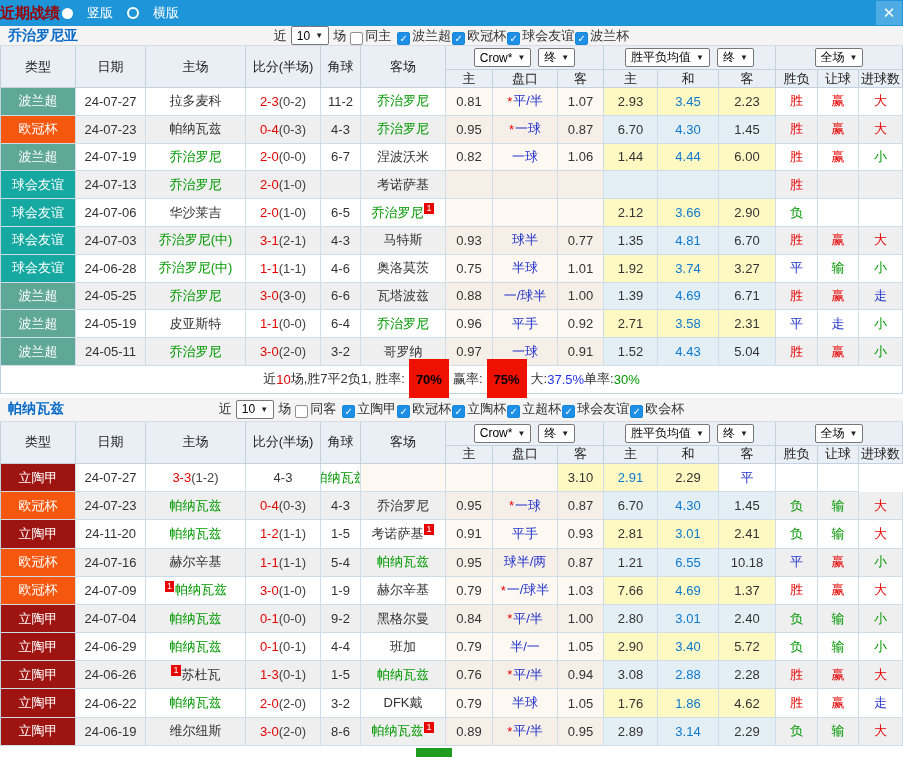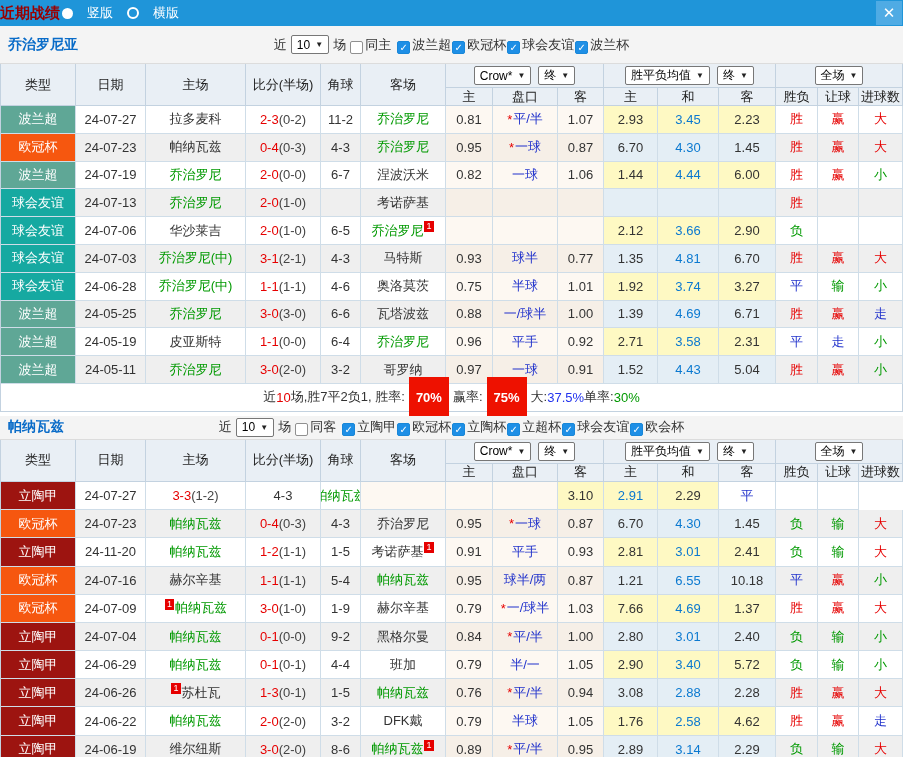--- a/index.html
+++ b/index.html
@@ -5,21 +5,21 @@
 *{box-sizing:border-box;margin:0;padding:0}
 html,body{width:903px;height:757px;overflow:hidden;background:#fff;
   font-family:"Liberation Sans","DejaVu Sans",sans-serif}
 .titlebar{height:26px;background:#1f95d9;display:flex;align-items:center;justify-content:flex-start;position:relative}
 .title{color:#9a0000;font-weight:bold;font-size:15px}
 .tb-radios{display:flex;align-items:center;gap:14px;margin-left:2px;color:#fff;font-size:13px}
 .rdot{width:11px;height:11px;border-radius:50%;background:#fff;display:inline-block}
 .rring{width:12px;height:12px;border-radius:50%;border:2px solid #fff;display:inline-block}
 .closebtn{position:absolute;right:1px;top:1px;width:26px;height:24px;background:#4fabe4;color:#fff;
   font-weight:bold;font-size:15px;display:flex;align-items:center;justify-content:center;cursor:pointer}
-.fbar{height:38px;background:#f4f4f4;border-bottom:1px solid #dcdcdc;display:flex;align-items:center;position:relative;font-size:13px;color:#333}
+.fbar{height:20px;background:#f4f4f4;border-bottom:1px solid #dcdcdc;display:flex;align-items:center;position:relative;font-size:13px;color:#333}
 .fbar2{height:24px}
 .team{position:absolute;left:8px;color:#0a6cc8;font-weight:bold;font-size:14px}
 .fcontrols{margin:0 auto;display:flex;align-items:center;gap:4px}
 .sel{display:inline-flex;align-items:center;gap:5px;background:#fff;border:1px solid #777;border-radius:2px;
   height:19px;padding:0 5px;font-size:12px;color:#000;cursor:pointer;white-space:nowrap}
 .chev{font-size:8px;color:#222}
 .cb{display:inline-flex;align-items:flex-end;gap:2px;cursor:pointer}
 .cbs{display:inline-flex;align-items:center;gap:1px;margin-left:2px}
 .box{width:13px;height:13px;border:1px solid #909090;background:#fff;border-radius:2px;
   display:inline-flex;align-items:center;justify-content:center;font-size:10px;color:#fff}
@@ -50,21 +50,21 @@
 .tn{color:#333}
 .score-main{color:#e60000}
 .score-half{color:#444}
 .hctext{color:#2233cc}
 .star{color:#e60000;margin-right:1px}
 .drawv{color:#0b79d0}
 .c-red{color:#e60000}.c-green{color:#090}.c-blue{color:#2233cc}
 .mark{background:#e60000;color:#fff;font-size:9px;line-height:11px;padding:0 2px;margin:0 1px;position:relative;top:-4px}
 .sumwrap{height:28px;border-left:1px solid #c3d2e0;border-right:1px solid #c3d2e0;border-bottom:1px solid #c3d2e0;
   display:flex;align-items:center;justify-content:center;font-size:13px;color:#333;background:#fff}
-.sum-badge{background:#ee1100;color:#ffffff;padding:13px 7px;margin:0 4px;font-weight:bold}
+.sum-badge{background:#ee1100;color:#000000;padding:13px 7px;margin:0 4px;font-weight:bold}
 .s-red{color:#e60000}.s-blue{color:#2233ee}.s-green{color:#090}
 .spacer{height:4px;background:#fff}
 .partial{position:relative;height:10px;background:#fff}
 .pbadge{position:absolute;left:416px;top:2px;width:36px;height:18px;background:#1f9c1f}
 </style>
 </head>
 <body>
 
 <div class="titlebar">
   <span class="title">近期战绩</span>
@@ -742,21 +742,21 @@
         <div class="td">3-2</div>
         <div class="td">
           <span class="tn">DFK戴</span>
         </div>
         <div class="td hcap">0.79</div>
         <div class="td hcap">
           <span class="hctext">半球</span>
         </div>
         <div class="td hcap">1.05</div>
         <div class="td avg">1.76</div>
-        <div class="td avg drawv">2.58</div>
+        <div class="td avg drawv">1.86</div>
         <div class="td avg">4.62</div>
         <div class="td c-red">胜</div>
         <div class="td c-red">赢</div>
         <div class="td c-blue">走</div>
       </div>
       <div class="grid15 tr even">
         <div class="td lg" style="background: rgb(157, 20, 16);">立陶甲</div>
         <div class="td">24-06-19</div>
         <div class="td">
           <span class="tn">维尔纽斯</span>

